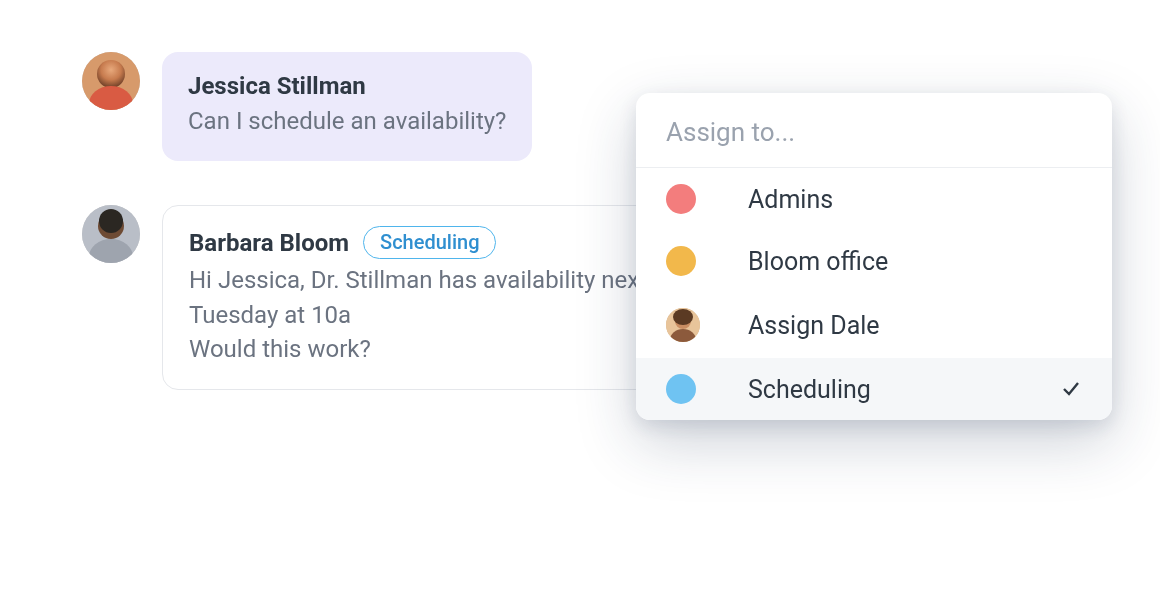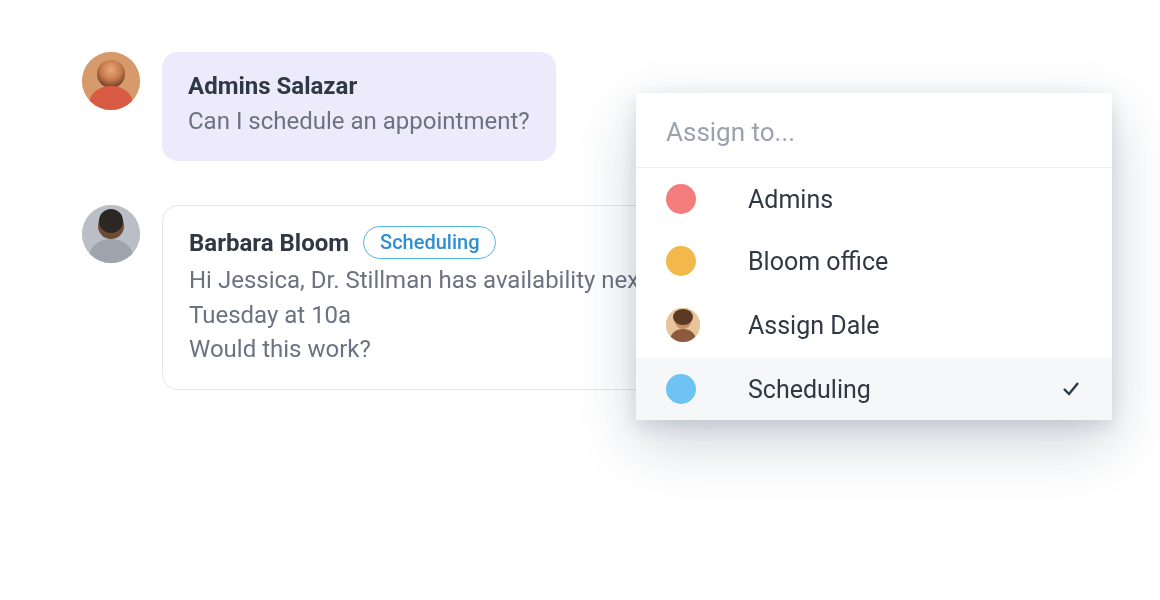--- a/index.html
+++ b/index.html
@@ -72,21 +72,21 @@
       vertical-align: 2px;
     }
 
     
     .assign-card {
       position: absolute;
       left: 636px;
       top: 93px;
       width: 476px;
       background: #fff;
-      border-radius: 2px;
+      border-radius: 14px;
       box-shadow: 0 22px 60px rgba(30, 48, 80, 0.22), 0 6px 18px rgba(30,48,80,0.12);
       overflow: hidden;
     }
     .assign-head {
       padding: 24px 30px 20px 30px;
       font-size: 26px;
       color: #9AA2AE;
       border-bottom: 1px solid #ECEEF1;
     }
     .assign-item {
@@ -141,22 +141,22 @@
               <stop offset="55%" stop-color="#C77B4E"></stop>
               <stop offset="100%" stop-color="#6B3D26"></stop>
             </radialGradient>
           </defs>
           <rect width="58" height="58" fill="#D79A6B"></rect>
           <circle cx="29" cy="22" r="14" fill="url(#g1)"></circle>
           <ellipse cx="29" cy="52" rx="22" ry="18" fill="#D95B43"></ellipse>
         </svg>
     </span>
     <div class="bubble purple">
-      <span class="name">Admins Salazar</span>
-      <div class="body-text">Can I schedule an appointment?</div>
+      <span class="name">Jessica Stillman</span>
+      <div class="body-text">Can I schedule an availability?</div>
     </div>
   </div>
 
   <div class="msg-row">
     <span class="avatar">
       <svg viewBox="0 0 58 58">
           <rect width="58" height="58" fill="#B9BEC7"></rect>
           <circle cx="29" cy="21" r="13" fill="#6E4B34"></circle>
           <circle cx="29" cy="16" r="12" fill="#2B2722"></circle>
           <ellipse cx="29" cy="52" rx="22" ry="18" fill="#9EA4AE"></ellipse>

